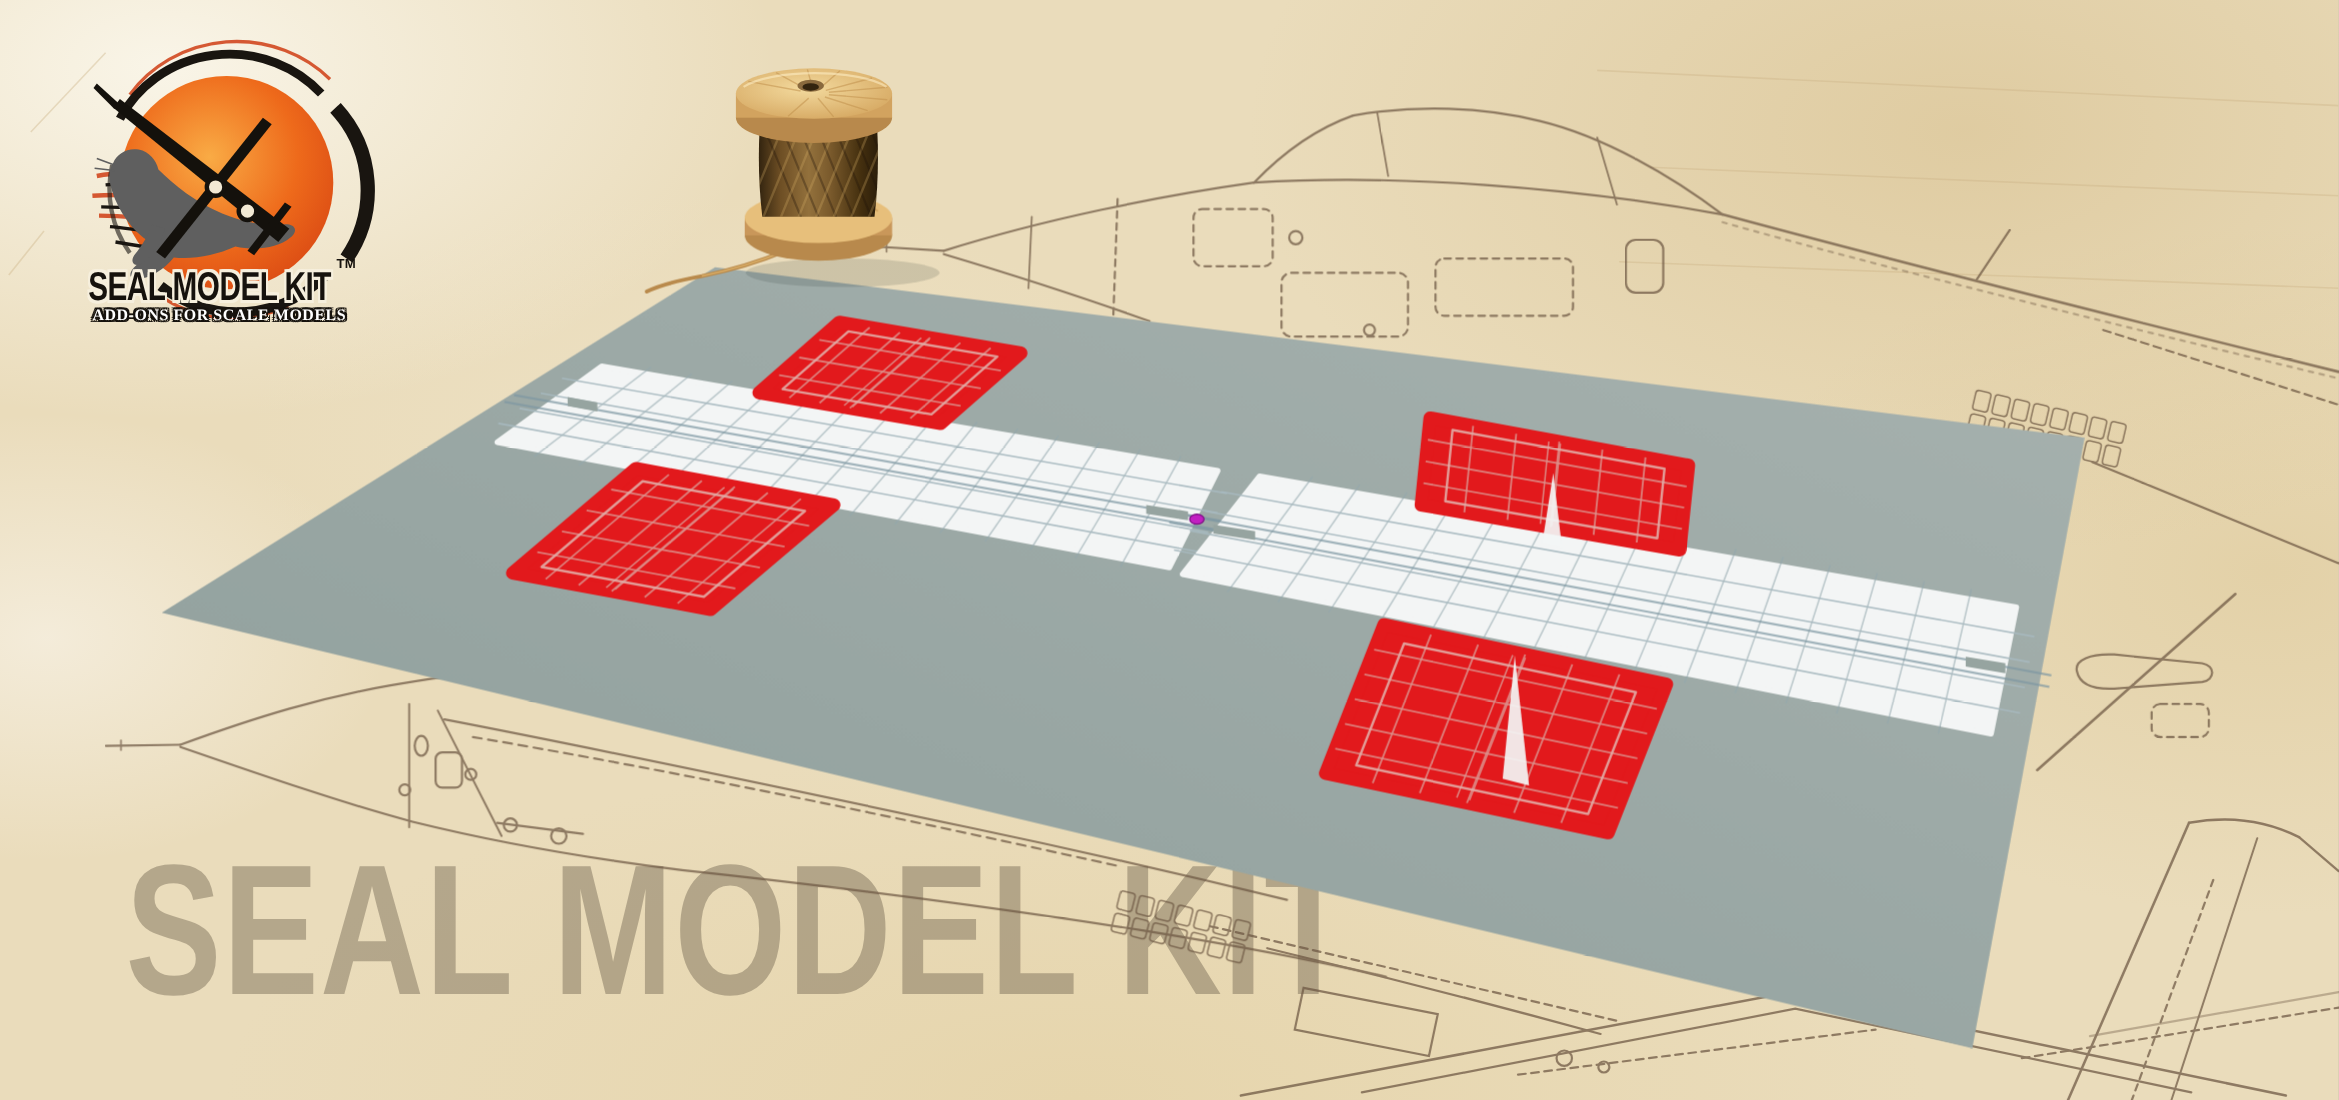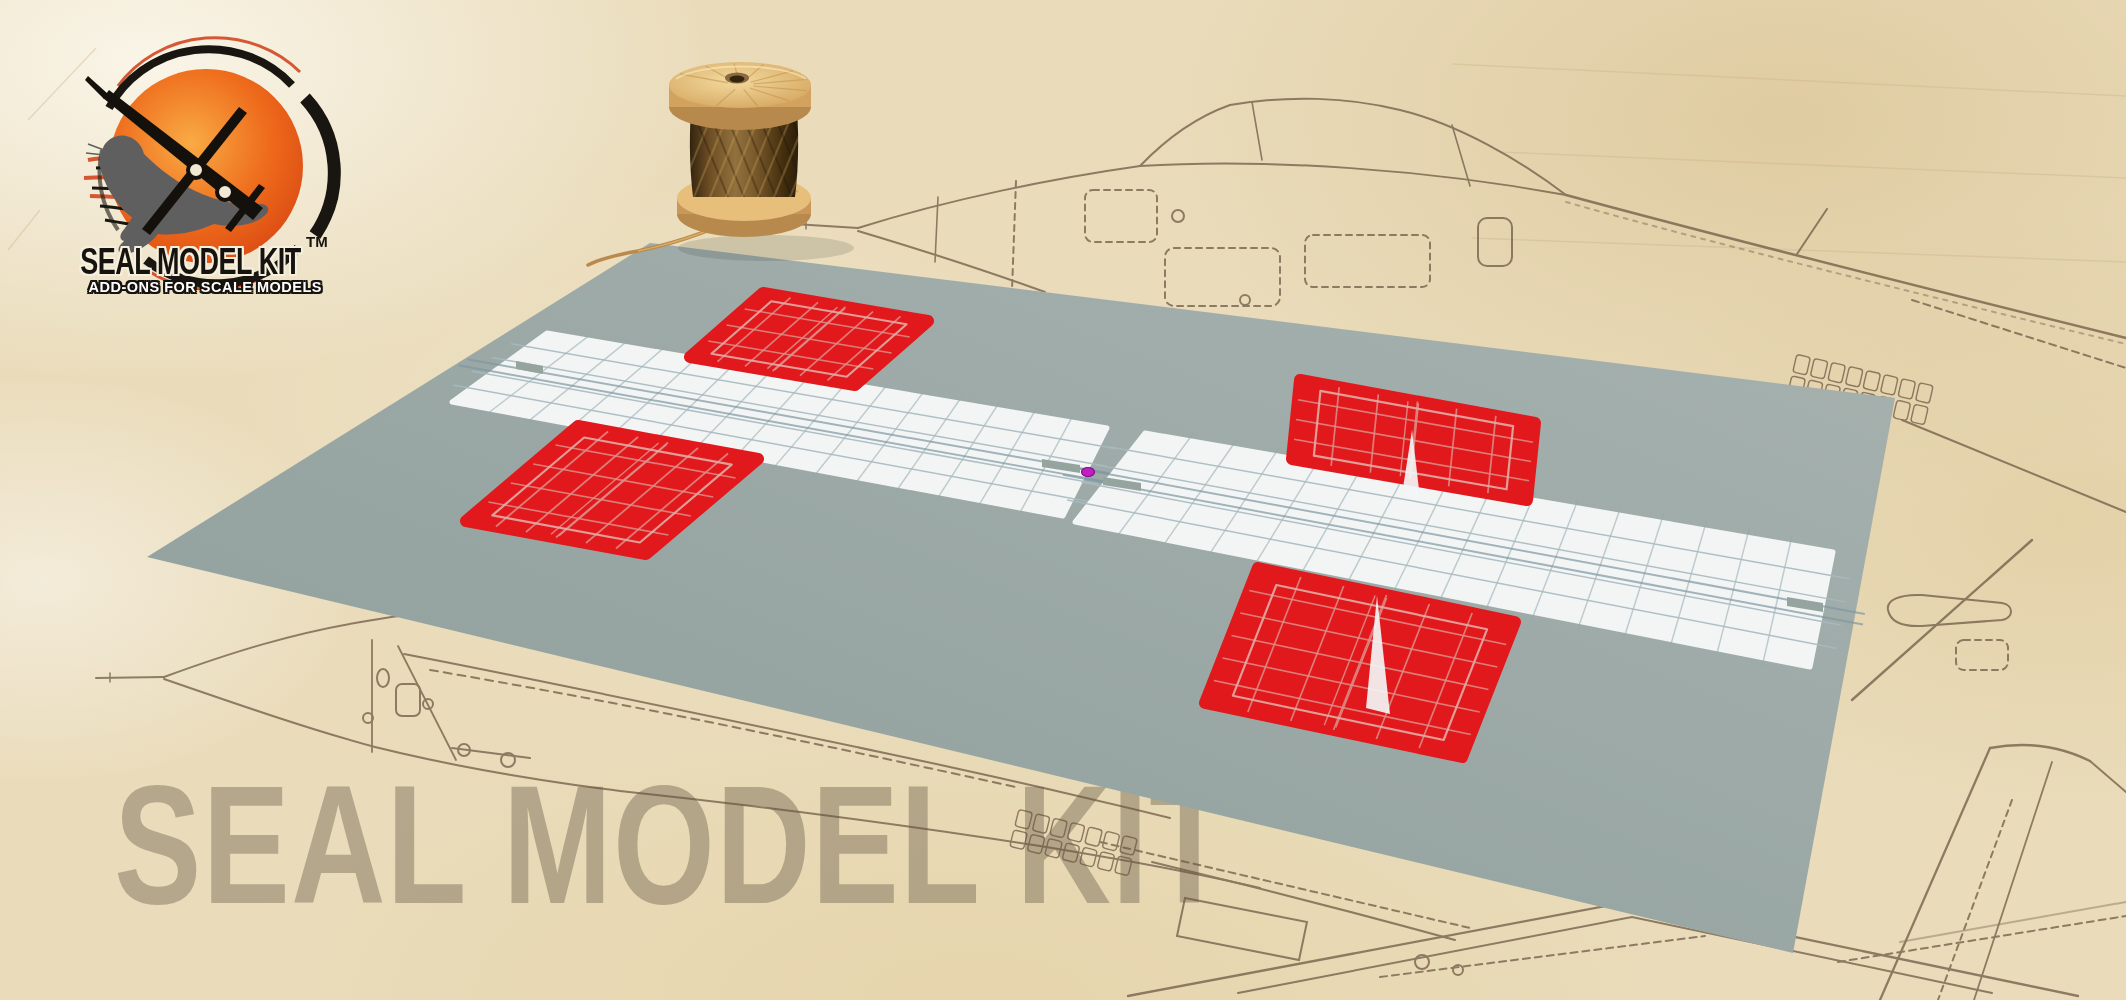--- a/index.html
+++ b/index.html
@@ -16,25 +16,25 @@
       #eadcbb;}
   .watermark{position:absolute;left:114px;top:748px;font-size:126px;font-weight:bold;
     letter-spacing:1px;white-space:nowrap;color:rgba(104,94,75,.42);
     transform:scale(1.04,1.34);transform-origin:0 0;}
   svg.scene{position:absolute;inset:0;}
   .logo-title{position:absolute;left:78px;top:241px;width:250px;text-align:center;
     font-size:30px;font-weight:bold;letter-spacing:-0.5px;color:#16120d;white-space:nowrap;
     transform:scale(0.9,1.22);transform-origin:0 0;
     text-shadow:-2px 0 0 #f6efdd,2px 0 0 #f6efdd,0 -2px 0 #f6efdd,0 2px 0 #f6efdd,
       -2px -2px 0 #f6efdd,2px 2px 0 #f6efdd,-2px 2px 0 #f6efdd,2px -2px 0 #f6efdd;}
-  .logo-tm{position:absolute;left:306px;top:233px;font-size:15px;font-weight:bold;color:#16120d;}
-  .logo-tagline{position:absolute;left:84px;top:279px;width:238px;text-align:right;
+  .logo-tm{position:absolute;left:306px;top:233px;font-size:12px;font-weight:bold;color:#16120d;}
+  .logo-tagline{position:absolute;left:84px;top:279px;width:238px;text-align:left;
     font-size:14.5px;font-weight:bold;letter-spacing:.5px;color:#ffffff;white-space:nowrap;
     text-shadow:-2px 0 0 #16120d,2px 0 0 #16120d,0 -2px 0 #16120d,0 2px 0 #16120d,
-      -2px -2px 0 #16120d,2px 2px 0 #16120d,-2px 2px 0 #16120d,2px -2px 0 #16120d;}
+      -2px -2px 0 #16120d,2px 2px 0 #16120d,-2px 2px 0 #16120d,2px -2px 0 #16120d;font-family:Liberation Serif, serif;}
 </style>
 </head>
 <body>
 
 <div id="stage">
   <div class="parchment"></div>
 
   <div class="watermark">SEAL MODEL KIT</div>
 
   <svg class="scene" width="2126" height="1000" viewBox="0 0 2126 1000">

